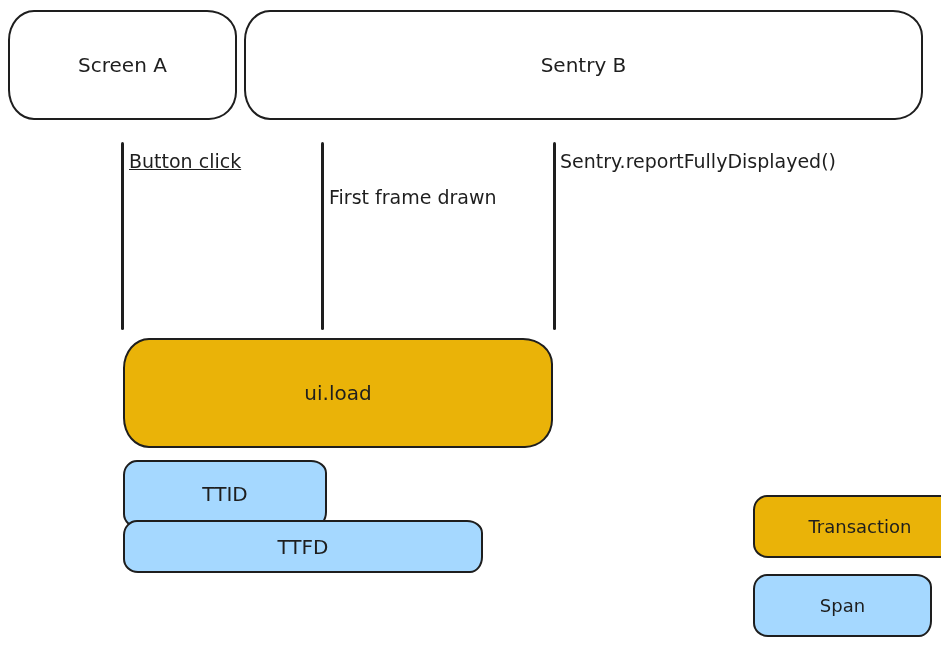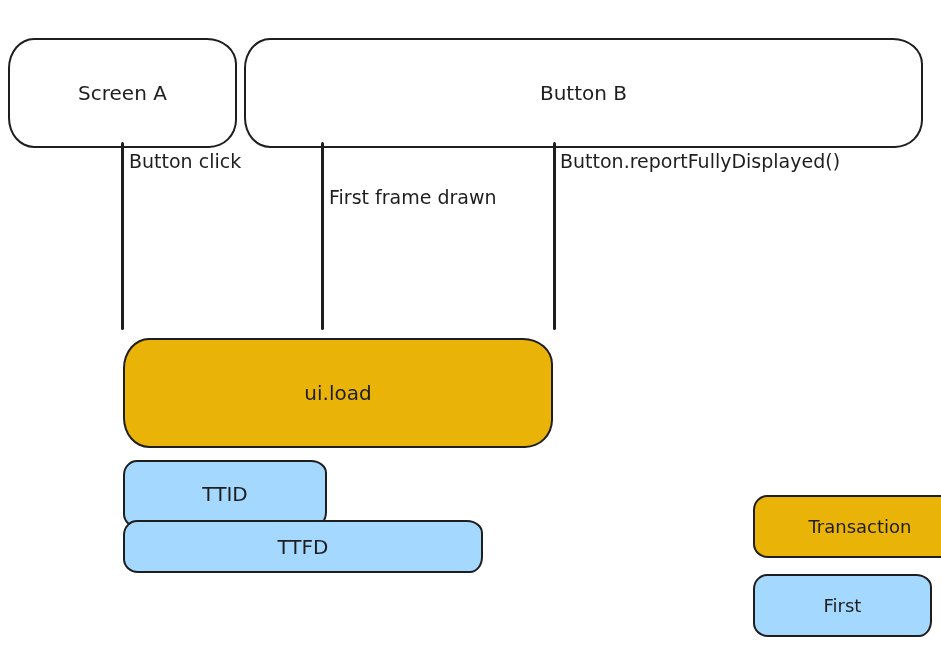--- a/index.html
+++ b/index.html
@@ -29,21 +29,20 @@
   .sketchy {
     border-radius: 26px 30px 28px 26px / 30px 26px 28px 30px;
   }
   .sketchy-sm {
     border-radius: 14px 16px 13px 15px / 15px 13px 16px 14px;
   }
   .screen-box {
     height: 110px;
     top: 10px;
     font-size: 20px;
-    margin-top: 28px;
   }
   .screen-a { left: 8px;   width: 229px; }
   .screen-b { left: 244px; width: 679px; }
 
   .marker-line {
     position: absolute;
     top: 142px;
     width: 3px;
     height: 188px;
     background: #1e1e1e;
@@ -51,21 +50,21 @@
   }
   .marker-label {
     position: absolute;
     top: 150px;
     font-size: 19px;
     white-space: nowrap;
   }
   .line-1 { left: 121px; }
   .line-2 { left: 321px; }
   .line-3 { left: 553px; }
-  .label-1 { left: 129px; }
+  .label-1 { left: 129px; text-decoration: underline; }
   .label-2 { left: 329px; margin-top: 36px; }
   .label-3 { left: 560px; }
 
   .fill-green { background: #eab308; }
   .fill-blue  { background: #a5d8ff; }
 
   .uiload-bar {
     left: 123px; top: 338px;
     width: 430px; height: 110px;
     font-size: 20px;
@@ -93,41 +92,41 @@
 </style>
 </head>
 <body>
 
 <div class="canvas">
 
   <div class="box sketchy screen-box screen-a">
     <span>Screen A</span>
   </div>
   <div class="box sketchy screen-box screen-b">
-    <span>Button B</span>
+    <span>Sentry B</span>
   </div>
 
   <div class="marker-line line-1"></div>
   <div class="marker-line line-2"></div>
   <div class="marker-line line-3"></div>
 
   <div class="marker-label label-1">Button click</div>
   <div class="marker-label label-2">First frame drawn</div>
-  <div class="marker-label label-3">Button.reportFullyDisplayed()</div>
+  <div class="marker-label label-3">Sentry.reportFullyDisplayed()</div>
 
   <div class="box sketchy fill-green uiload-bar">
     <span>ui.load</span>
   </div>
   <div class="box sketchy-sm fill-blue ttid-bar">
     <span>TTID</span>
   </div>
   <div class="box sketchy-sm fill-blue ttfd-bar">
     <span>TTFD</span>
   </div>
 
   <div class="box sketchy-sm fill-green legend-transaction">
     <span>Transaction</span>
   </div>
   <div class="box sketchy-sm fill-blue legend-span">
-    <span>First</span>
+    <span>Span</span>
   </div>
 
 </div>
 
 </body></html>

